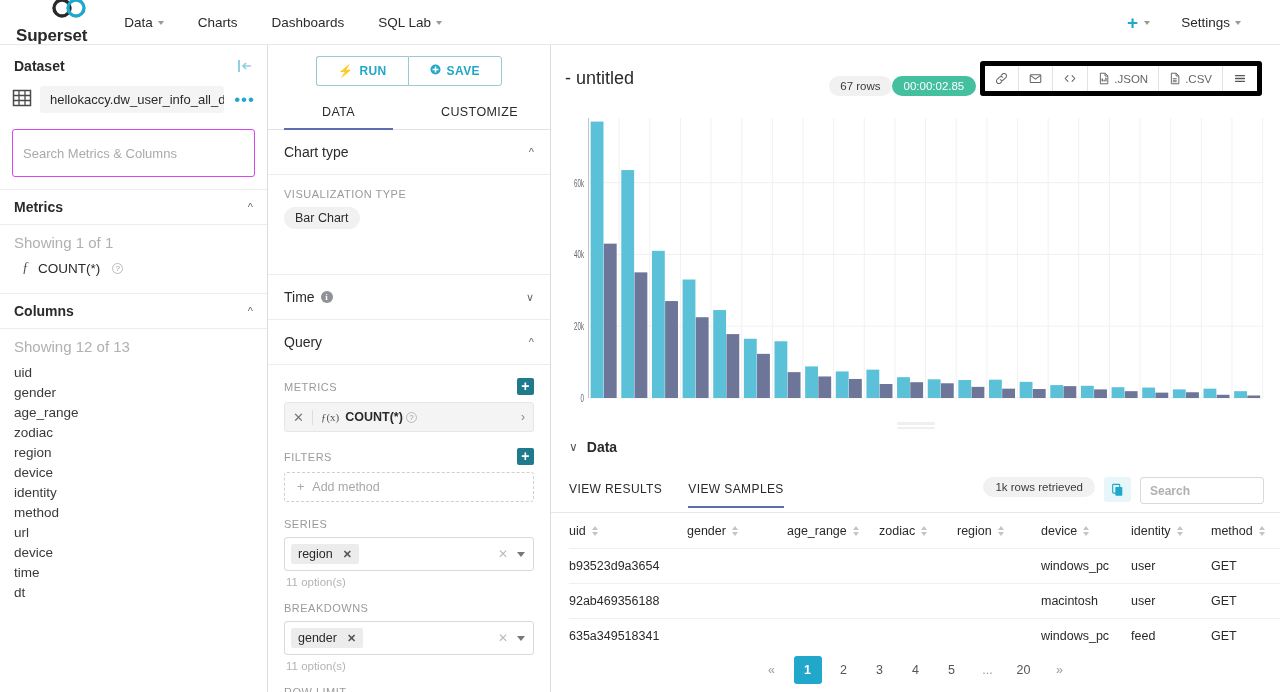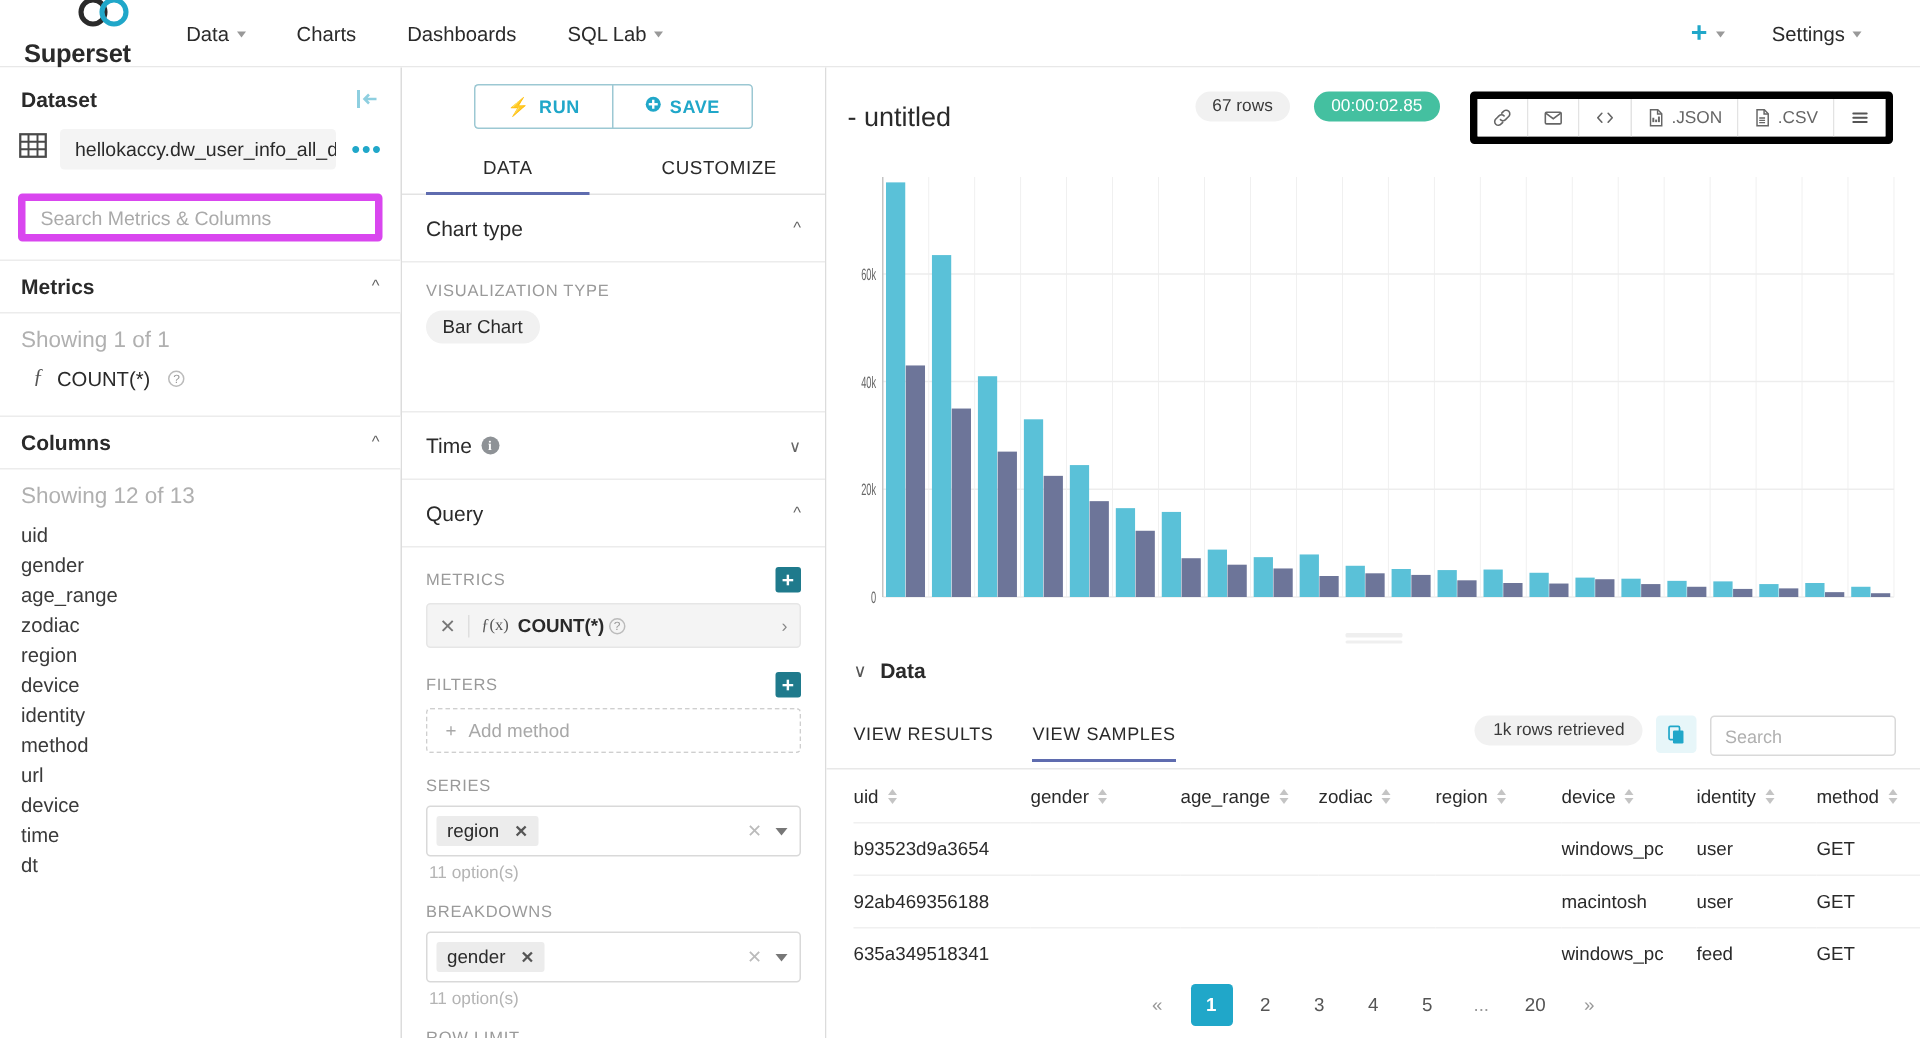--- a/index.html
+++ b/index.html
@@ -52,21 +52,21 @@
   .ds-selector { display: flex; align-items: center; padding: 2px 10px 10px 12px; gap: 8px; }
   .grid-icon { flex: 0 0 auto; }
   .ds-name {
     flex: 1; background: #f4f4f4; border-radius: 3px; padding: 6px 10px;
     font-size: 13px; color: #2a2a2a; white-space: nowrap; overflow: hidden;
     text-overflow: clip; cursor: pointer;
   }
   .dots { color: #20a7c9; font-size: 17px; letter-spacing: 1px; cursor: pointer; padding: 0 2px; line-height: 10px; }
   .ds-search-wrap { padding: 6px 12px 12px 12px; }
   .ds-search {
-    width: 100%; height: 32px; border: 5px solid #d946ef; border-radius: 3px;
+    width: 100%; height: 48px; border: 1px solid #d946ef; border-radius: 3px;
     padding: 0 10px; font-size: 13px; color: #ec4899; font-family: inherit; outline: none;
   }
   .ds-search::placeholder { color: #aaa; }
   .sect-head {
     display: flex; align-items: center; padding: 9px 14px;
     border-top: 1px solid #ececec; border-bottom: 1px solid #ececec;
     cursor: pointer; background: #fff;
   }
   .sect-title { font-size: 14px; font-weight: bold; color: #2a2a2a; }
   .chev { margin-left: auto; color: #666; font-size: 11px; }
@@ -161,21 +161,21 @@
   .sel-x { color: #bbb; font-size: 12px; cursor: pointer; }
   .sel-caret { width: 0; height: 0; border-left: 4px solid transparent; border-right: 4px solid transparent; border-top: 5px solid #777; }
   .opt-count { font-size: 11.5px; color: #b4b4b4; margin: 5px 0 14px 2px; }
 
   
   .chart-area { flex: 1; display: flex; flex-direction: column; min-width: 0; background: #fff; }
   .chart-header {
     display: flex; align-items: center; padding: 16px 18px 10px 14px; gap: 10px;
   }
   .chart-title { font-size: 18px; color: #2a2a2a; font-weight: normal; }
-  .hdr-right { margin-left: auto; display: flex; align-items: flex-start; gap: 16px; }
+  .hdr-right { margin-left: auto; display: flex; align-items: flex-end; gap: 0; }
   .badge-rows {
     background: #f1f1f1; border-radius: 11px; padding: 4px 11px;
     font-size: 11.5px; color: #3a3a3a;
   }
   .badge-time {
     background: #44c0a0; border-radius: 11px; padding: 4px 12px;
     font-size: 11.5px; color: #fff;
   }
   .icon-bar { display: flex; border: 5px solid #000000; border-radius: 3px; overflow: hidden; margin-left: 4px; }
   .icon-btn {
@@ -215,21 +215,21 @@
   .retrieved {
     background: #f1f1f1; border-radius: 11px; padding: 4px 12px;
     font-size: 11.5px; color: #3a3a3a;
   }
   .copy-btn {
     width: 27px; height: 25px; background: #e7f6f9; border-radius: 3px;
     display: flex; align-items: center; justify-content: center; cursor: pointer;
   }
   .tbl-search {
     width: 124px; height: 27px; border: 1px solid #d9d9d9; border-radius: 3px;
-    padding: 0 9px; font-size: 12px; color: #444; font-family: inherit; outline: none;
+    padding: 0 9px; font-size: 12px; color: #444; font-family: inherit; outline: none; font-weight: bold;
   }
   .tbl-search::placeholder { color: #b0b0b0; }
 
   .tbl-wrap { flex: 1; overflow: hidden; padding-left: 18px; }
   table.samples { border-collapse: collapse; width: 100%; table-layout: fixed; }
   table.samples th {
     text-align: left; font-size: 12.5px; font-weight: normal; color: #2a2a2a;
     padding: 11px 4px 10px 0; border-bottom: 1px solid #f0f0f0;
   }
   .th-in { display: flex; align-items: center; gap: 6px; }

